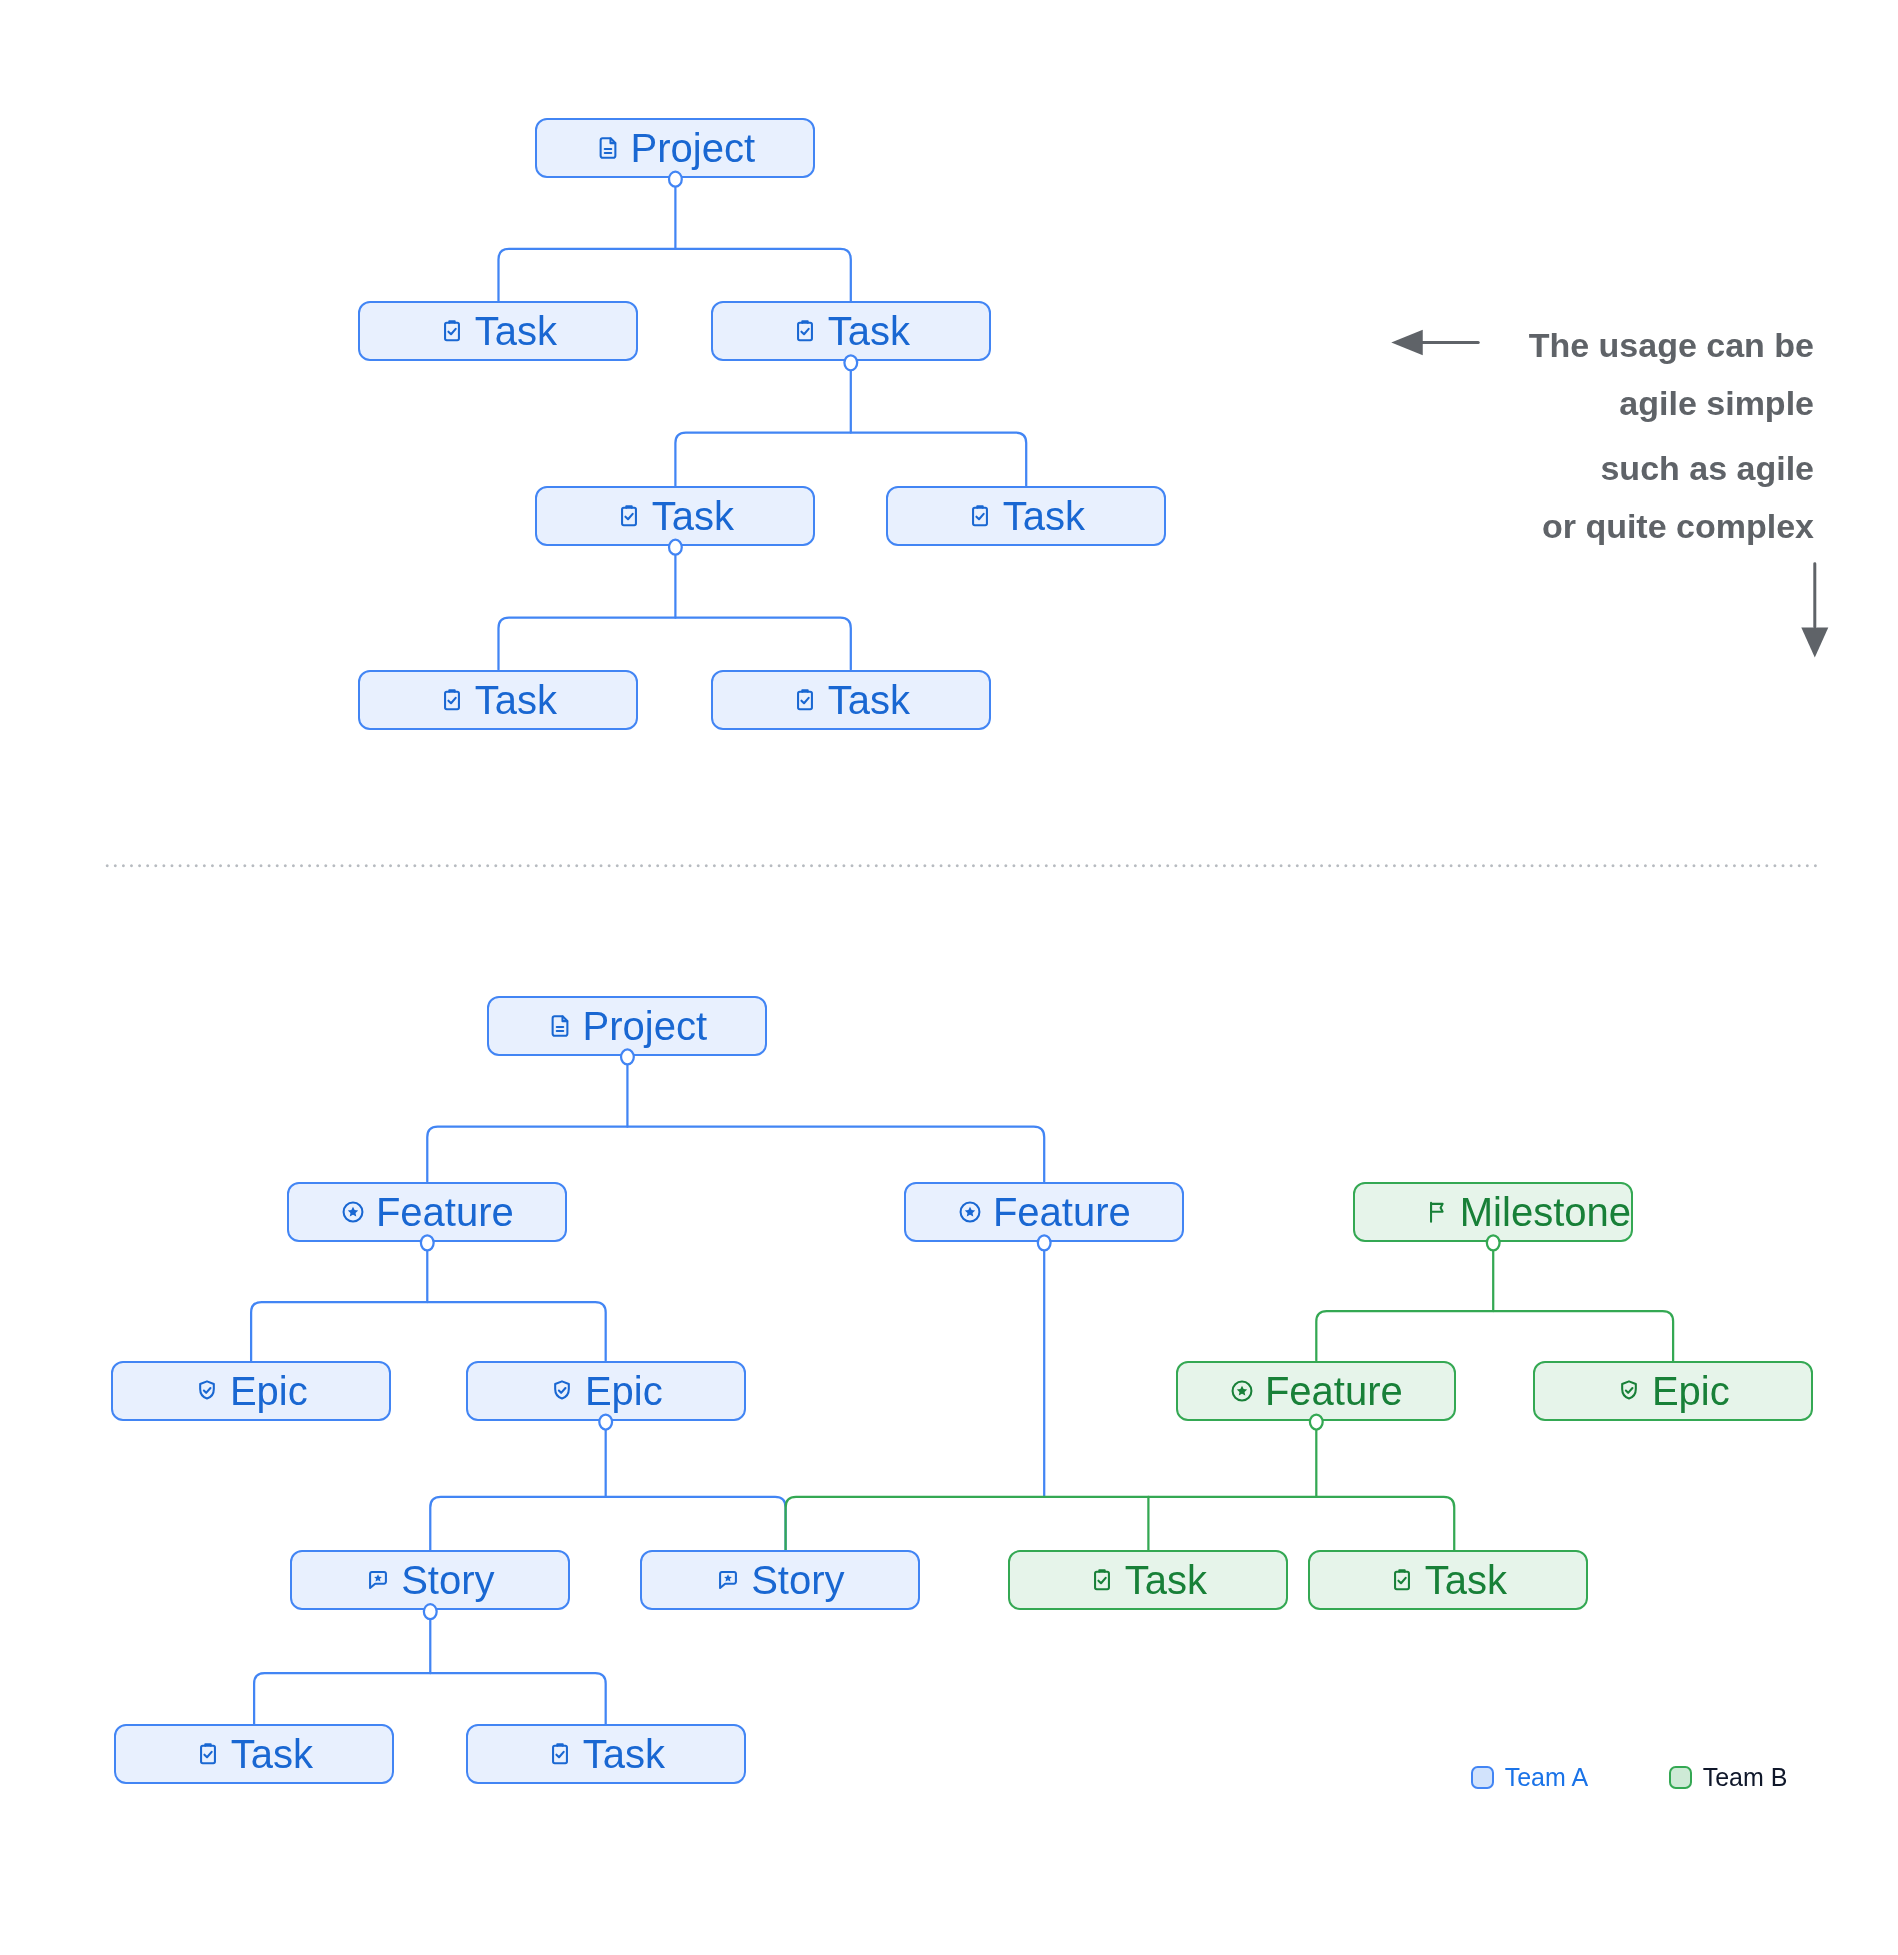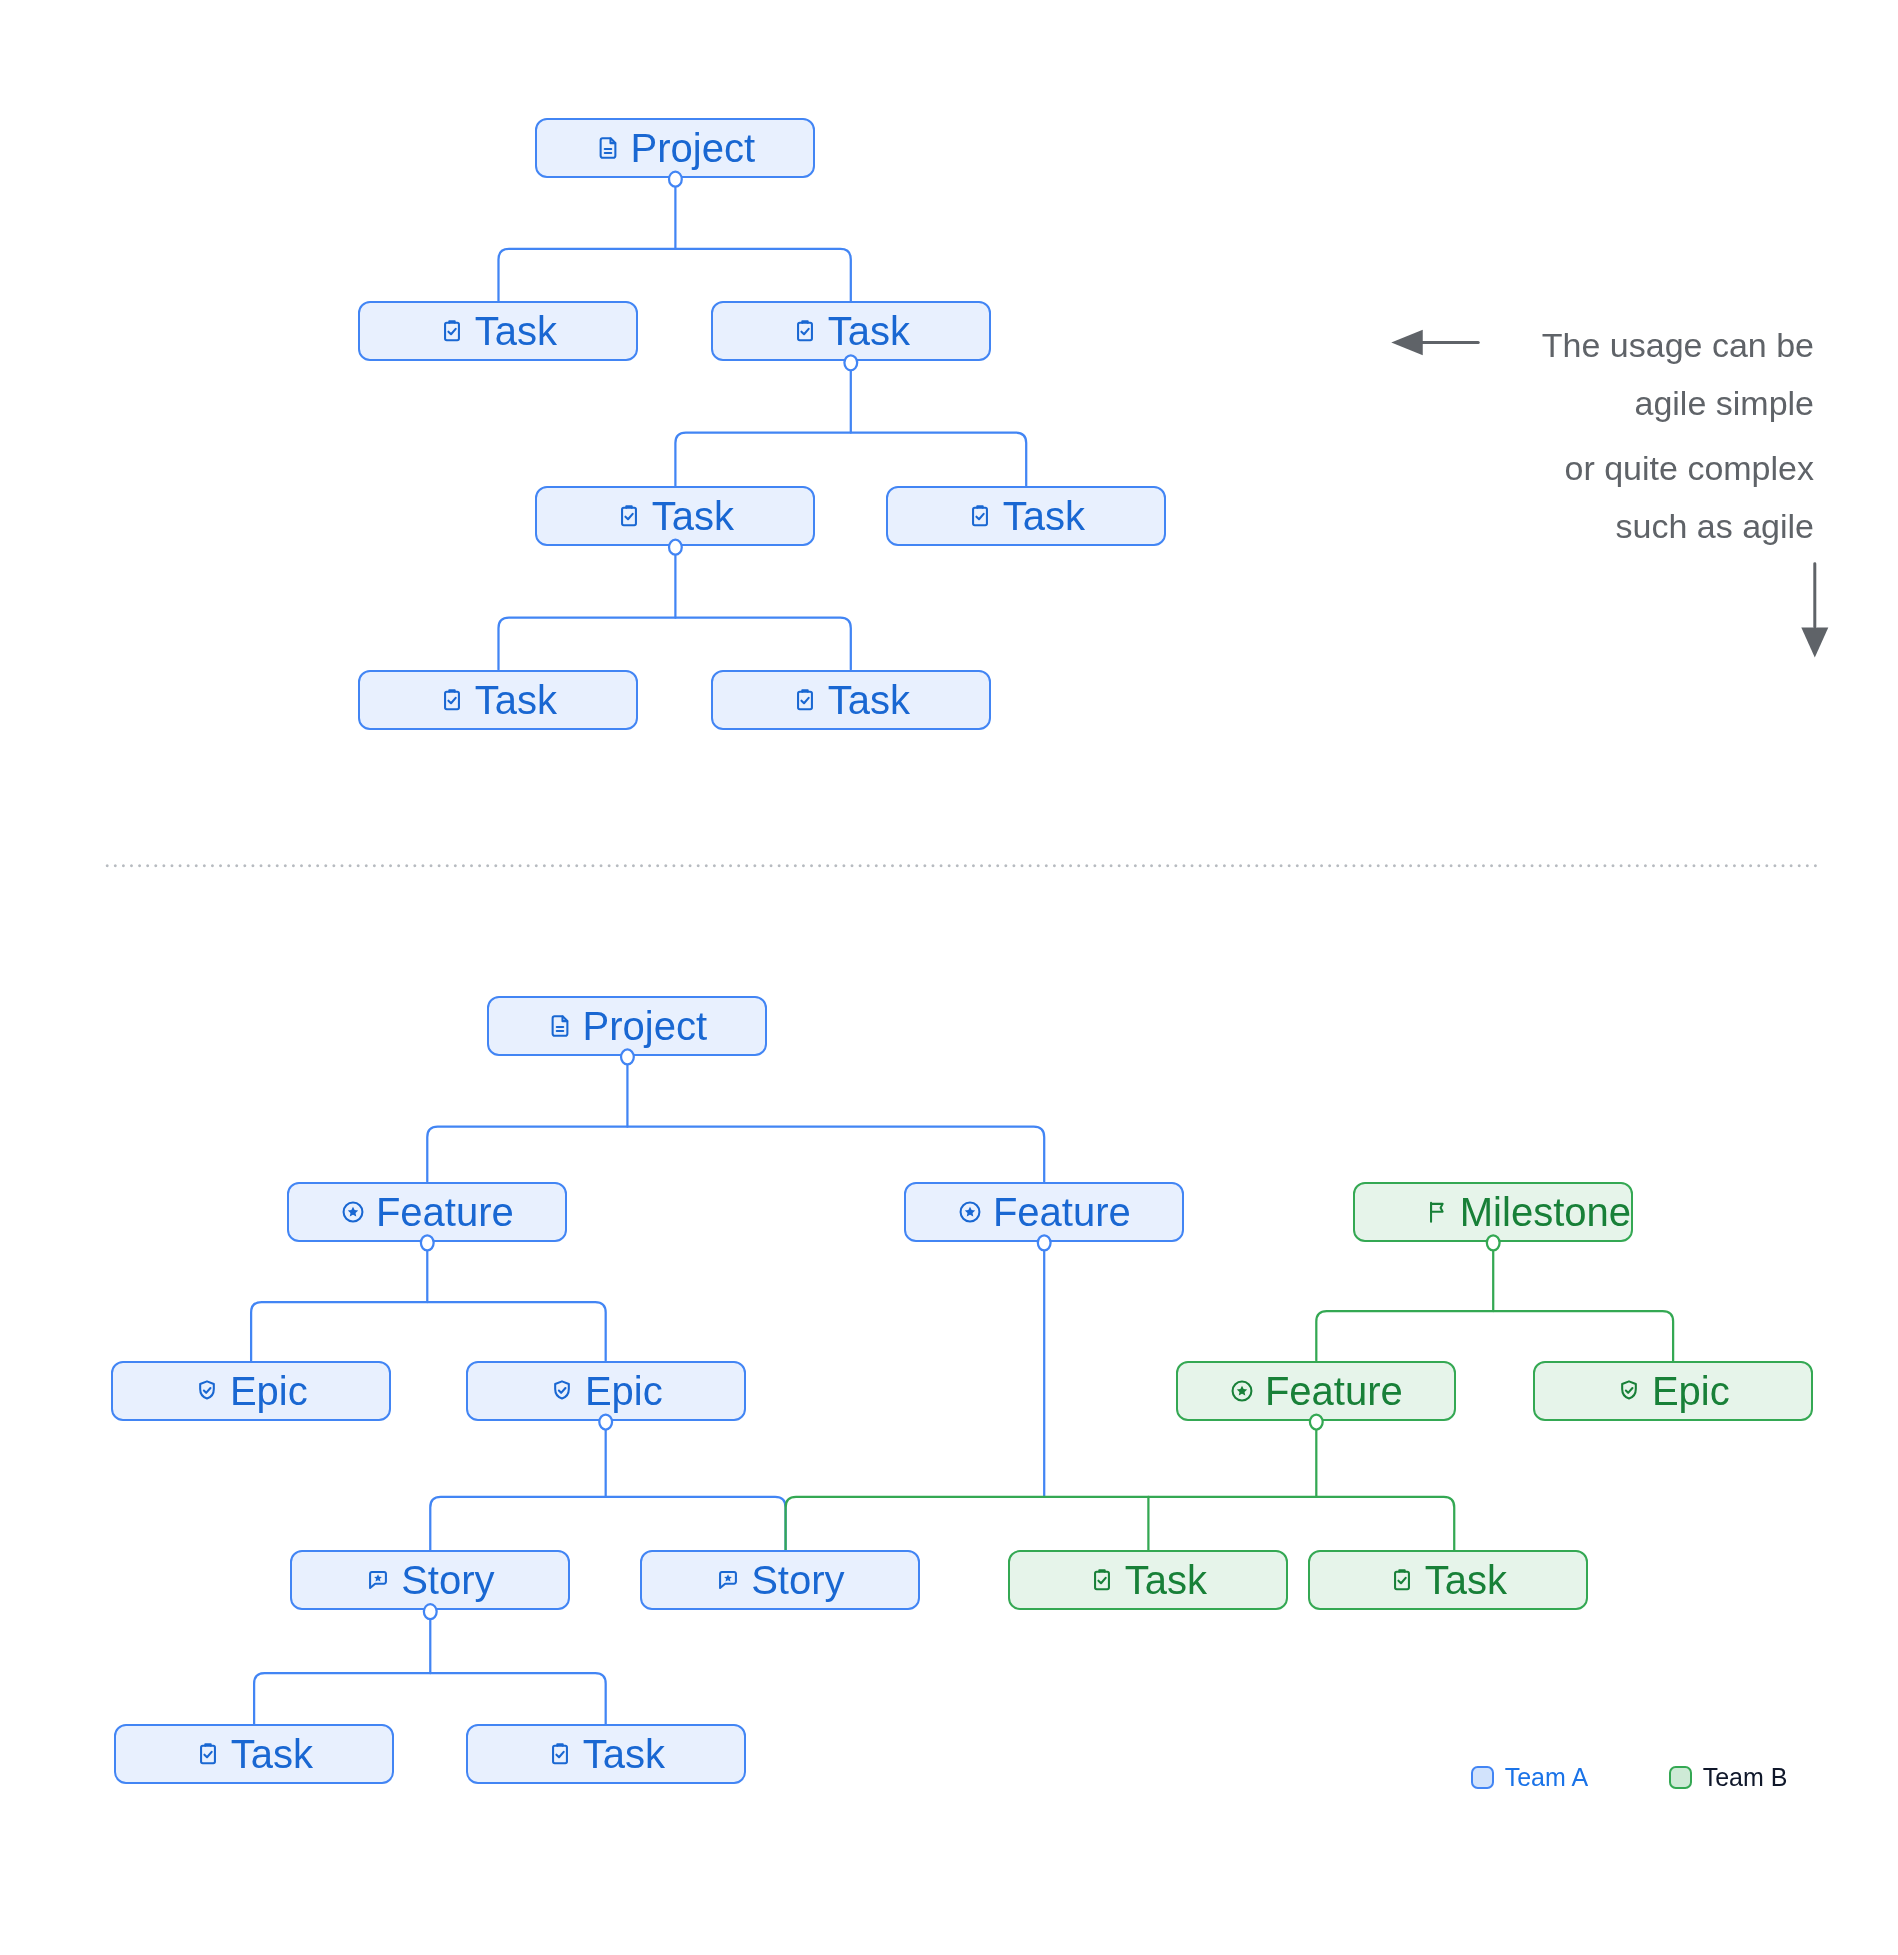--- a/index.html
+++ b/index.html
@@ -7,21 +7,21 @@
           font-family:"Liberation Sans","DejaVu Sans",sans-serif;}
   svg.layer{position:absolute;left:0;top:0;pointer-events:none;}
   .node{position:absolute;width:280px;height:60px;box-sizing:border-box;border:2.2px solid;
         border-radius:12px;display:flex;align-items:center;justify-content:center;gap:9.7px;
         font-size:40px;font-weight:500;cursor:pointer;}
   .node.team-A{background:#e8f0fe;border-color:#4285f4;color:#1967d2;}
   .node.team-B{background:#e6f4ea;border-color:#34a853;color:#188038;}
   .node .icon{display:inline-flex;}
   .node .icon svg{width:26px;height:26px;display:block;}
   .annotation{position:absolute;right:84px;top:316px;text-align:right;color:#5f6368;
-              font-size:34px;line-height:58px;white-space:nowrap;}
+              font-size:34px;line-height:58px;white-space:nowrap;font-weight:bold;}
   .annotation .para2{margin-top:6.7px;}
   .legend-item{position:absolute;top:1763px;display:flex;align-items:center;gap:11.2px;
                font-size:25px;font-weight:500;}
   .legend-item .swatch{width:22.5px;height:22.5px;border-radius:6.7px;border:2.2px solid;box-sizing:border-box;}
   #legend-a{left:1471px;color:#1a73e8;}
   #legend-a .swatch{background:#d2e3fc;border-color:#4285f4;}
   #legend-b{left:1669px;color:#0f172a;}
   #legend-b .swatch{background:#ceead6;border-color:#34a853;}
 </style>
 </head>
@@ -289,22 +289,22 @@
       <ellipse cx="1756" cy="1897" rx="8.5" ry="10"></ellipse>
     </g>
   </svg>
 
   <div class="annotation">
     <div class="para1">
       <div>The usage can be</div>
       <div>agile simple</div>
     </div>
     <div class="para2">
+      <div>such as agile</div>
       <div>or quite complex</div>
-      <div>such as agile</div>
     </div>
   </div>
 
   <div class="legend-item" id="legend-a">
     <span class="swatch"></span>
     <span>Team A</span>
   </div>
   <div class="legend-item" id="legend-b">
     <span class="swatch"></span>
     <span>Team B</span>

